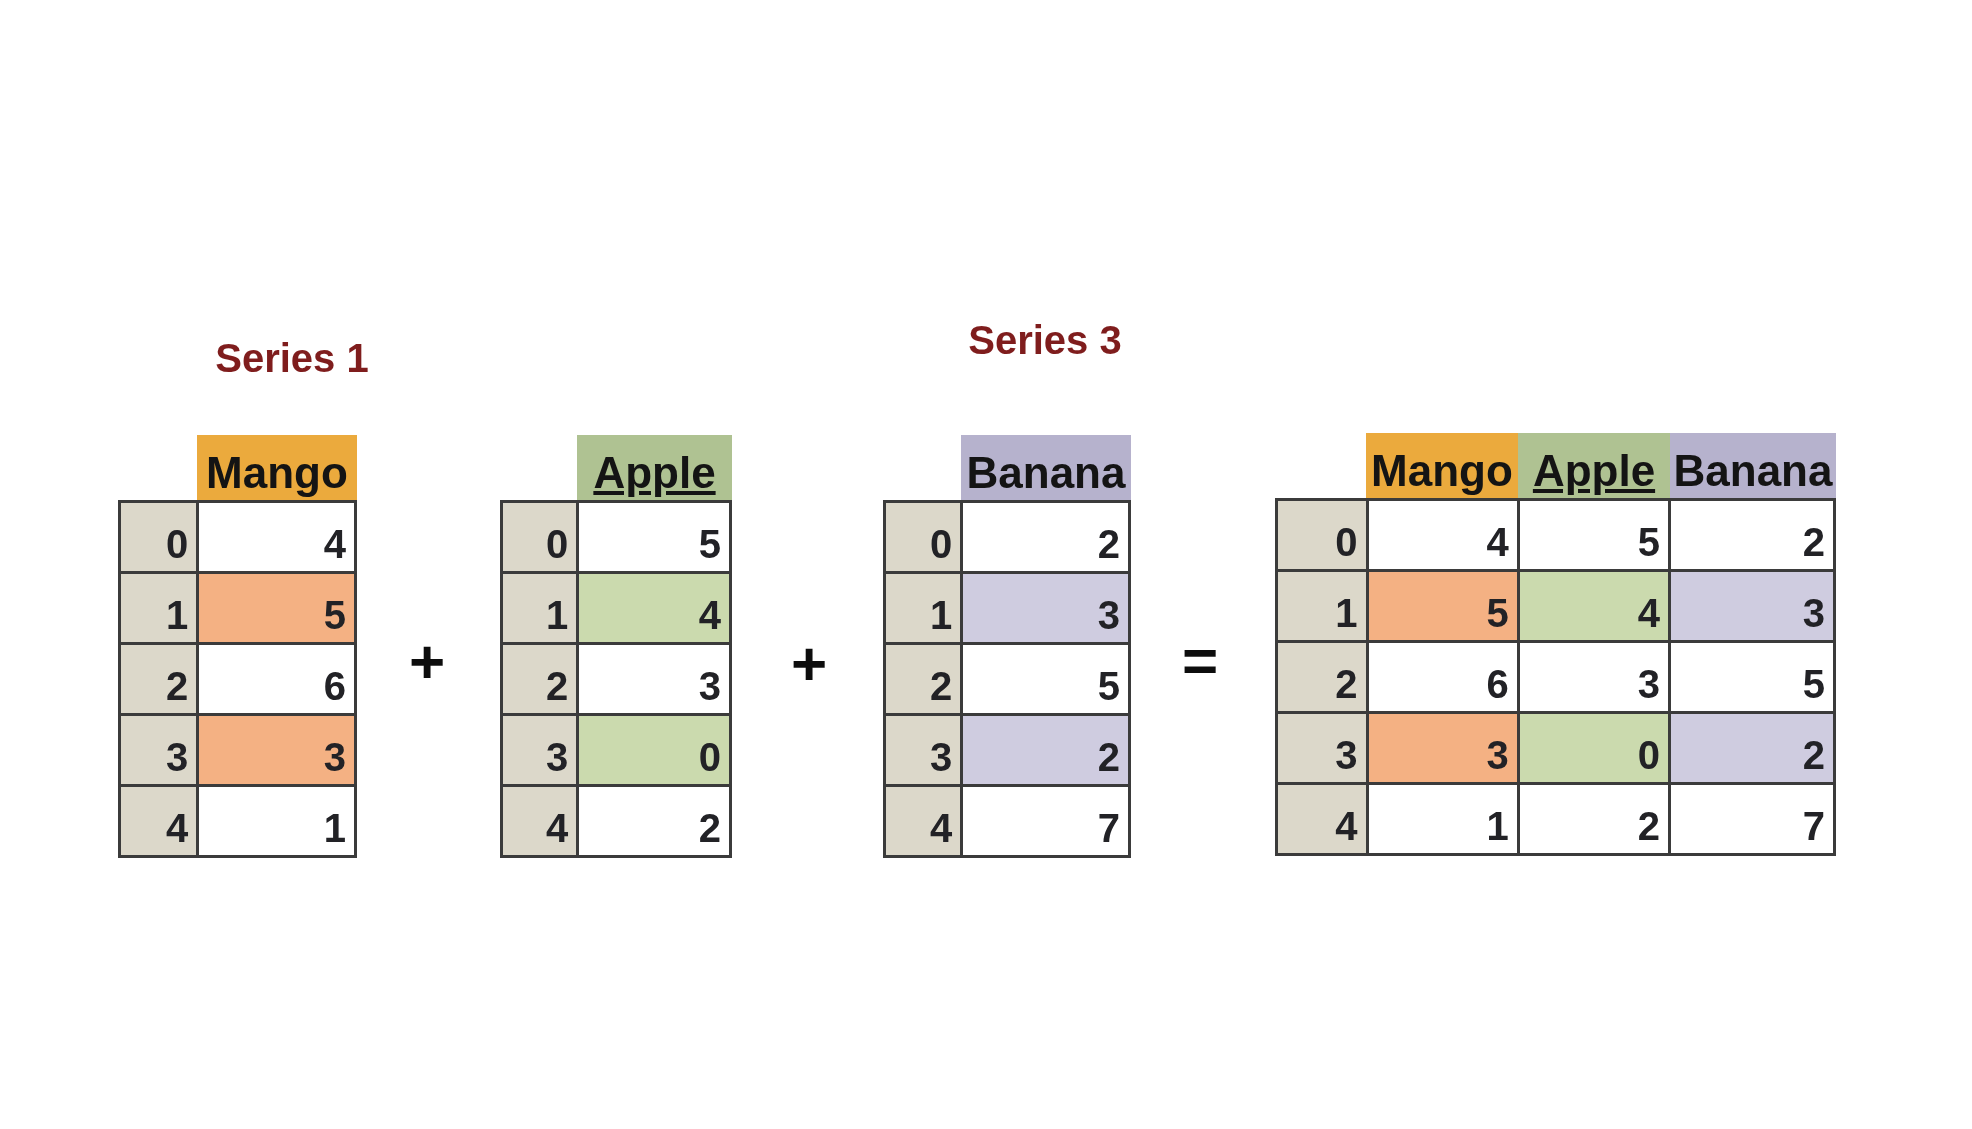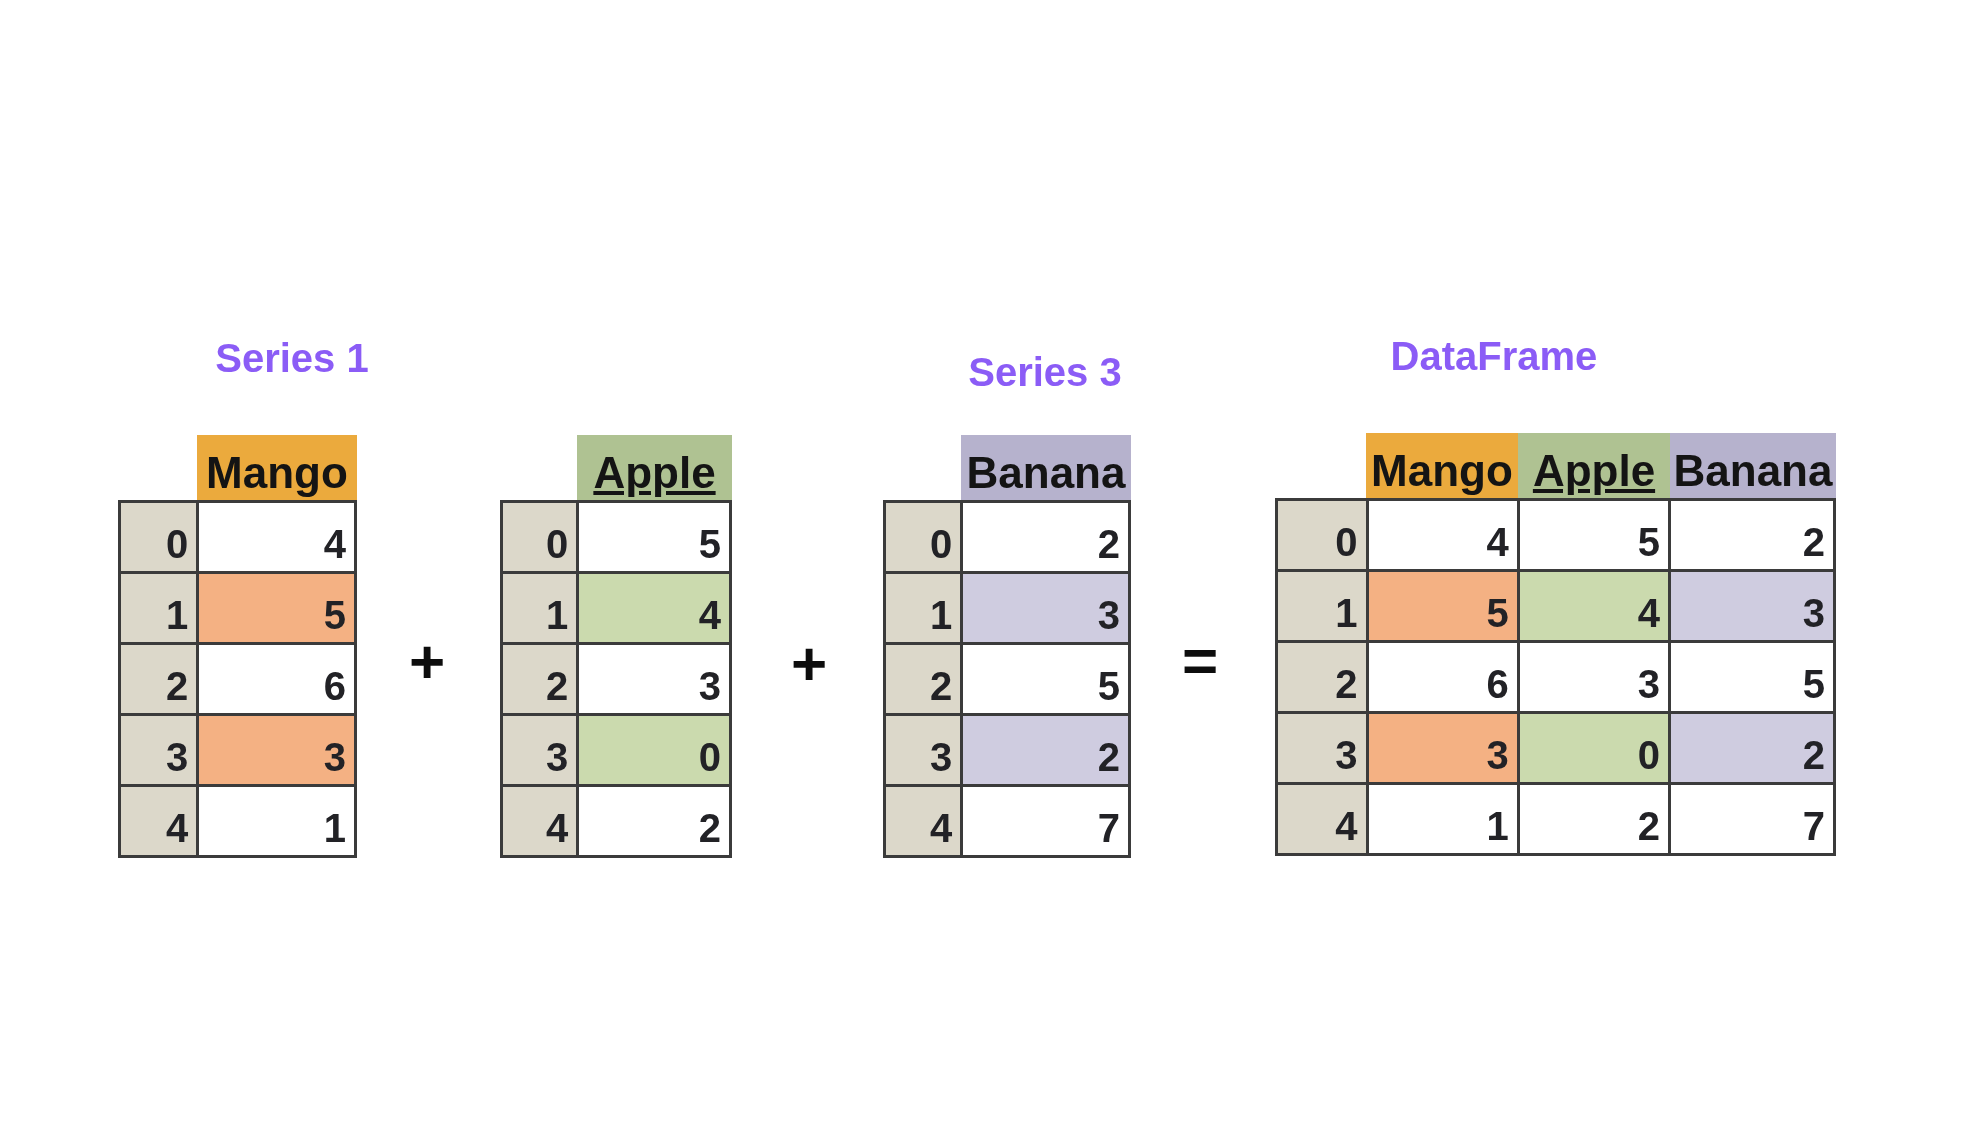--- a/index.html
+++ b/index.html
@@ -15,21 +15,21 @@
     font-family: "Liberation Sans", sans-serif;
     overflow: hidden;
   }
   .title {
     position: absolute;
     width: 300px;
     height: 52px;
     text-align: center;
     font-size: 40px;
     font-weight: bold;
-    color: #8b5cf6;
+    color: #7f1d1d;
     line-height: 52px;
     white-space: nowrap;
   }
   .op {
     position: absolute;
     width: 84px;
     height: 92px;
     display: flex;
     align-items: center;
     justify-content: center;
@@ -79,22 +79,21 @@
   td.shade-mango  { background: var(--mango_shade)  !important; }
   td.shade-apple  { background: var(--apple_shade)  !important; }
   td.shade-banana { background: var(--banana_shade) !important; }
 </style>
 </head>
 <body>
 
 <div class="canvas">
 
   <div class="title" style="left:142px; top:332px;">Series 1</div>
-  <div class="title" style="left:895px; top:346px;">Series 3</div>
-  <div class="title" style="left:1344px; top:330px;">DataFrame</div>
+  <div class="title" style="left:895px; top:314px;">Series 3</div>
 
   <div class="tbl" style="left:118px; top:435px; width:239px;">
     <div class="hdr-row">
       <div class="hdr mango" style="margin-left:79px; width:160px;">Mango</div>
     </div>
     <table class="grid">
       <colgroup>
           <col style="width:79px">
           <col style="width:160px">
         </colgroup>

